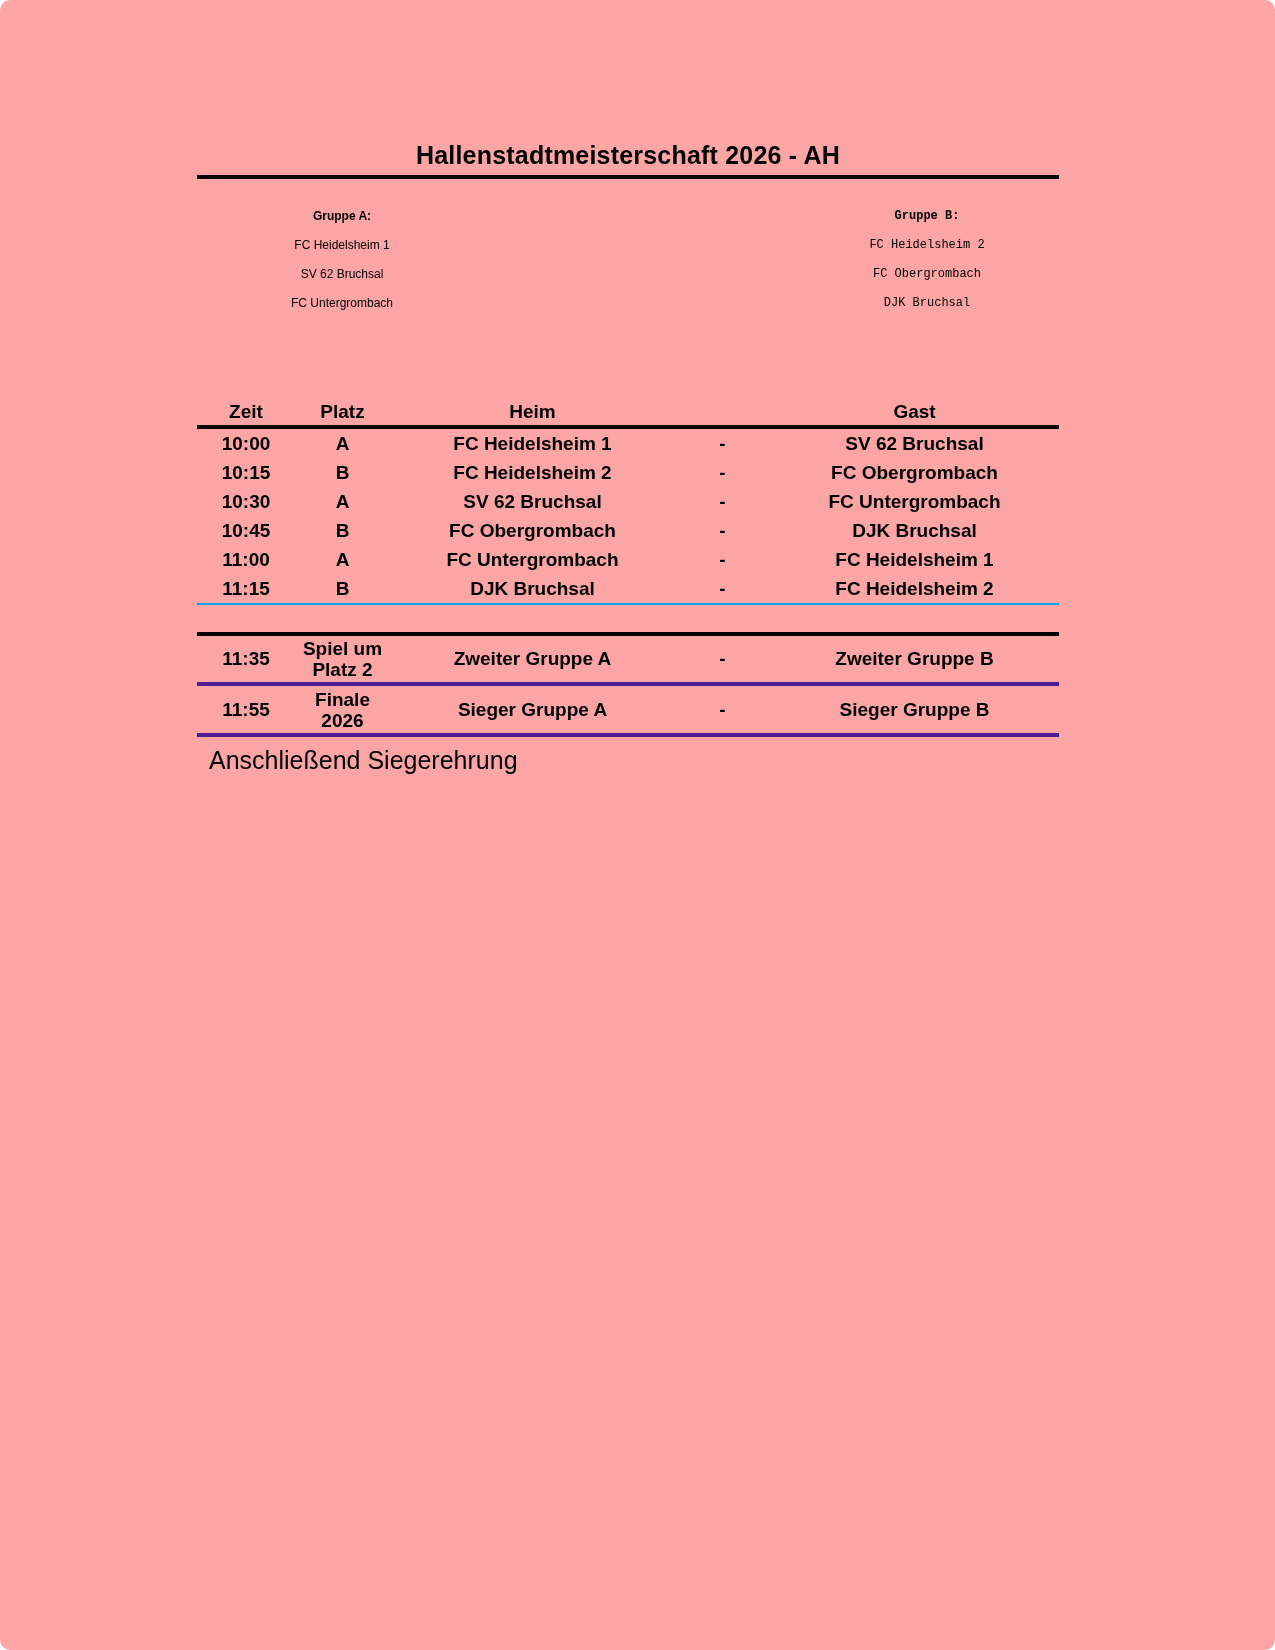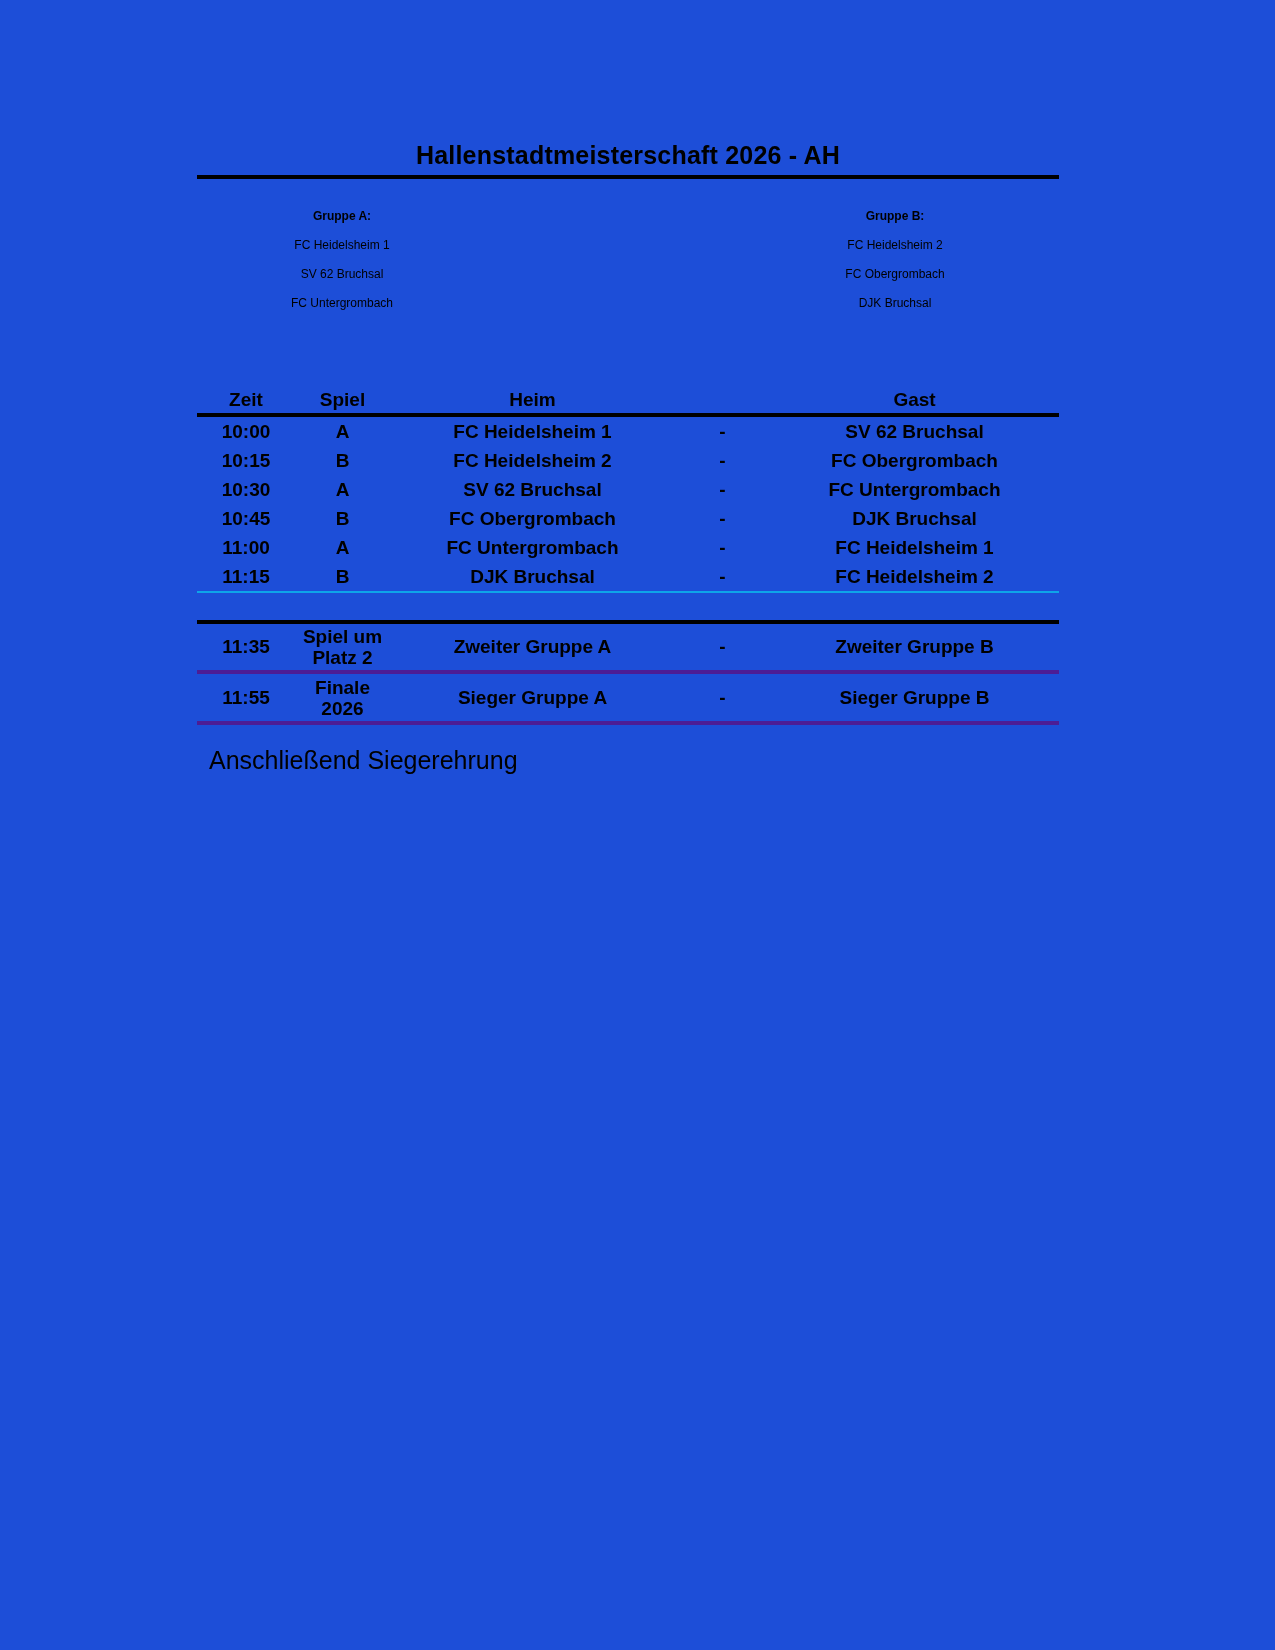--- a/index.html
+++ b/index.html
@@ -1,23 +1,24 @@
 <!DOCTYPE html>
 <html><head>
 <meta charset="utf-8">
 <style>
   html, body { margin: 0; padding: 0; background: #ffffff; }
   .page {
     position: relative;
     width: 1275px;
     height: 1650px;
-    background: #1d4ed8;
+    background: #fca5a5;
     color: #000000;
     font-family: "Liberation Sans", sans-serif;
     overflow: hidden;
+    border-radius: 10px;
   }
 
   
   .title {
     position: absolute;
     left: 197px; top: 140px; width: 862px;
     text-align: center;
     font-size: 25px; font-weight: bold;
     line-height: 30px;
     letter-spacing: 0.2px;
@@ -30,27 +31,27 @@
 
   
   .group {
     position: absolute;
     top: 202px; width: 290px;
     text-align: center;
     font-size: 12px;
     line-height: 29px;
   }
   .group-a { left: 197px; }
-  .group-b { left: 750px; }
+  .group-b { left: 782px; font-family: Liberation Mono, monospace; }
   .group-title { font-weight: bold; }
 
   
   table.schedule {
     position: absolute;
-    left: 197px; top: 387px;
+    left: 197px; top: 399px;
     width: 862px;
     border-collapse: collapse;
     table-layout: fixed;
     font-size: 19px;
     color: #000000;
   }
   table.schedule td, table.schedule th {
     padding: 0;
     text-align: center;
     vertical-align: middle;
@@ -103,21 +104,21 @@
     <colgroup>
       <col style="width:98px">
       <col style="width:95px">
       <col style="width:285px">
       <col style="width:95px">
       <col style="width:289px">
     </colgroup>
     <thead>
       <tr class="head-row">
         <th>Zeit</th>
-        <th>Spiel</th>
+        <th>Platz</th>
         <th>Heim</th>
         <th></th>
         <th>Gast</th>
       </tr>
     </thead>
     <tbody>
       <tr class="match-row">
         <td>10:00</td>
         <td>A</td>
         <td>FC Heidelsheim 1</td>

